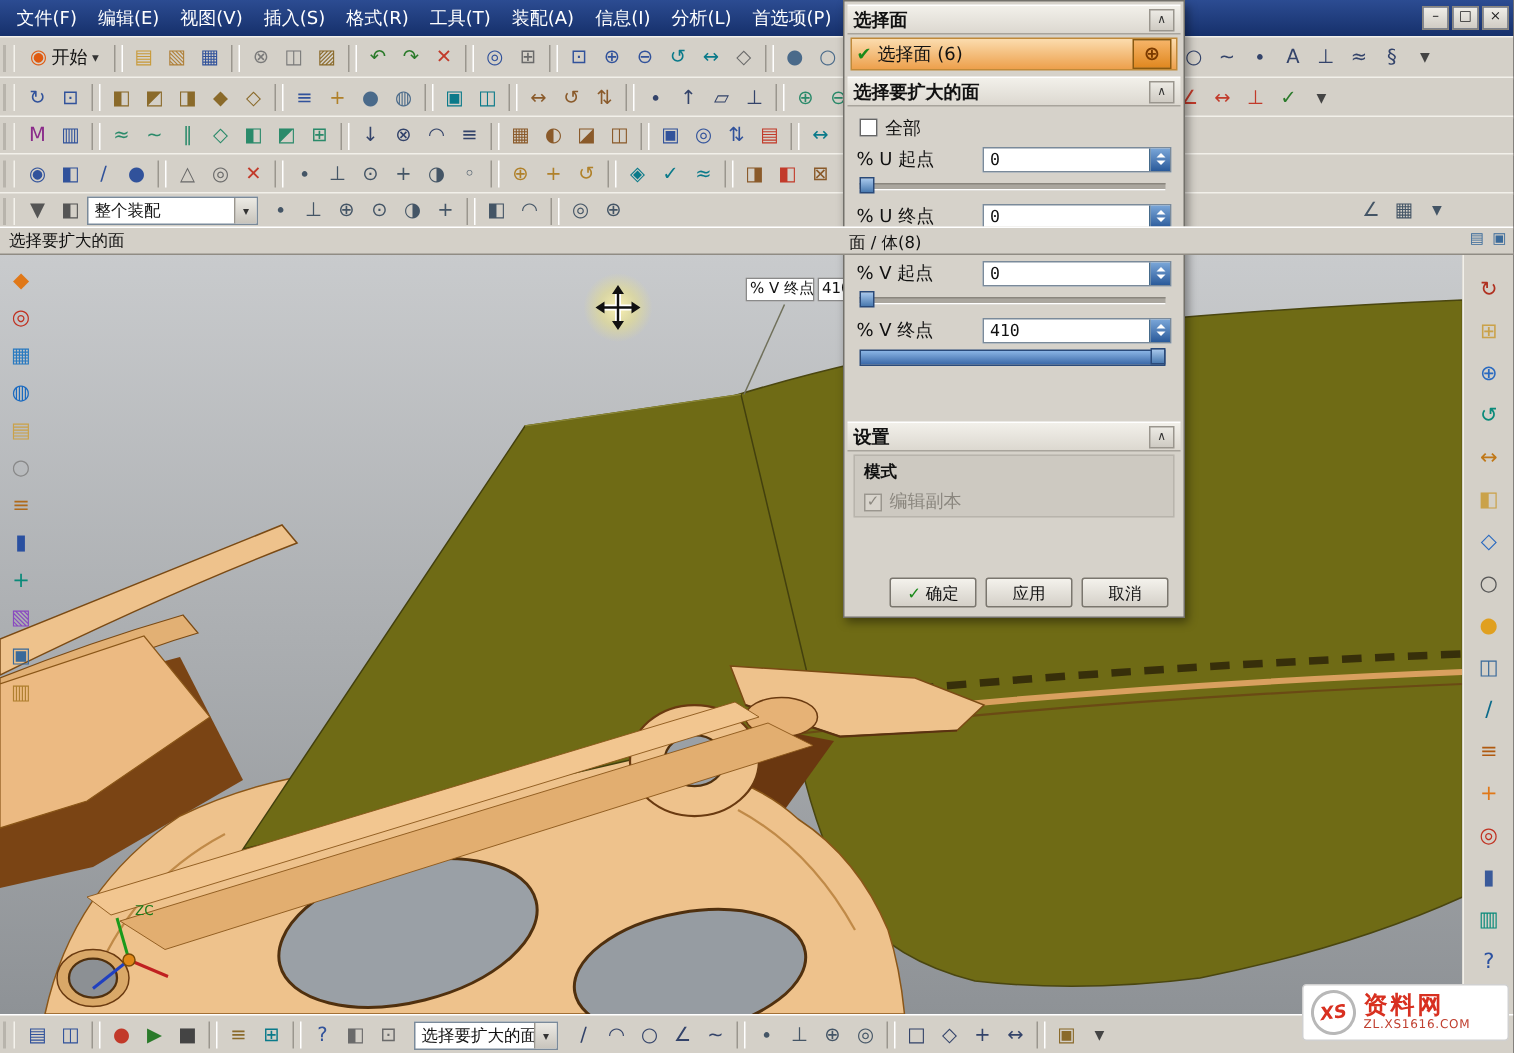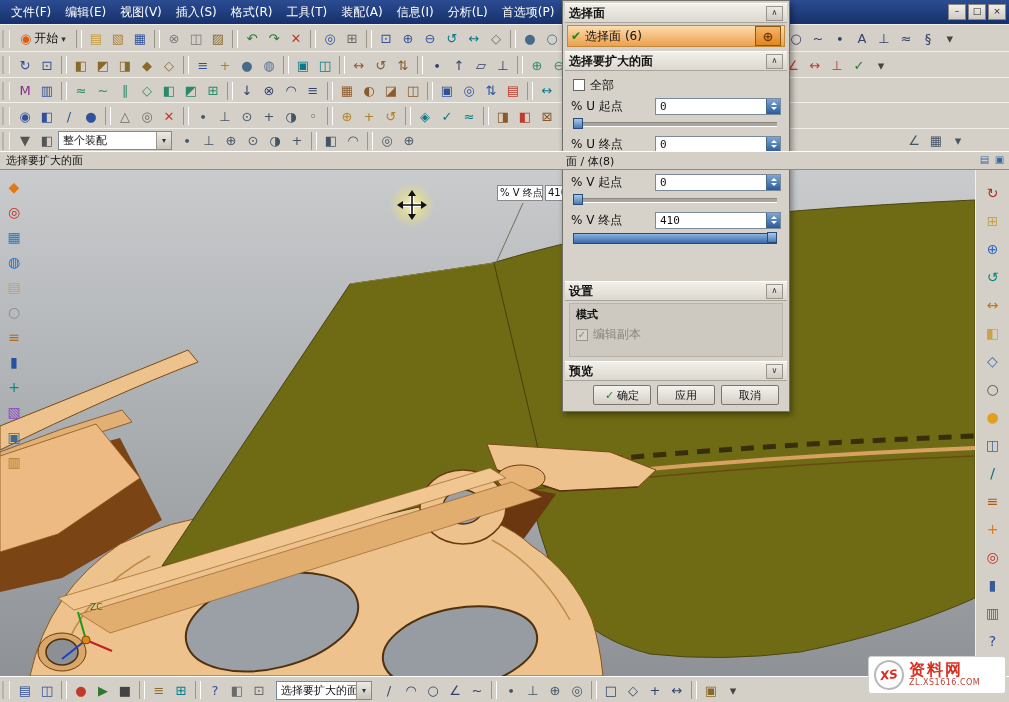--- a/index.html
+++ b/index.html
@@ -87,21 +87,21 @@
   .psl{position:absolute;left:10px;right:12px;height:11px;}
   .psl .groove{position:absolute;left:0;right:0;top:4px;height:3px;background:#aaa69e;
     border-top:1px solid #8a867e;border-bottom:1px solid #fff;}
   .psl.filled .groove{top:1px;height:9px;background:linear-gradient(#8ab4e4,#3a68a8);border:1px solid #2a4a7a;}
   .psl .thumb{position:absolute;top:0;width:10px;height:11px;
     background:linear-gradient(#a8c8ec,#4a7ab0);border:1px solid #2a4a7a;box-sizing:border-box;}
   .reset-row{position:absolute;left:8px;right:8px;top:252px;height:22px;display:flex;align-items:center;}
   .reset-btn{margin-left:auto;width:26px;height:20px;border:1px solid #8a867e;
     background:linear-gradient(#f0eee8,#d0ccc4);display:flex;align-items:center;justify-content:center;
     color:#0a8a8a;font-weight:bold;font-size:13px;}
-  .spanel{position:absolute;left:6px;right:6px;top:302px;height:54px;background:#cdc9c1;
+  .spanel{position:absolute;left:6px;right:6px;top:302px;height:42px;background:#cdc9c1;
     border:1px solid #b8b4ac;padding:3px 6px;box-sizing:border-box;}
   .mlabel{font-weight:bold;font-size:11px;}
   .rrow{display:flex;gap:18px;margin-top:2px;align-items:center;}
   .radio{display:flex;align-items:center;gap:4px;}
   .rdot{width:11px;height:11px;border-radius:50%;background:#fff;border:1px solid #555;position:relative;box-sizing:border-box;}
   .radio.sel .rdot::after{content:"";position:absolute;left:2px;top:2px;width:5px;height:5px;border-radius:50%;background:#1a4ab0;}
   .chk-dis{display:flex;align-items:center;gap:5px;margin-top:4px;color:#8a867e;}
   .chk-dis .chkbox{background:#d8d4cc;border-color:#9a968e;color:#8a867e;font-size:10px;line-height:10px;text-align:center;}
   .btnrow{position:absolute;left:0;right:10px;top:384px;display:flex;justify-content:flex-end;gap:6px;}
   .dbtn{min-width:44px;height:18px;background:linear-gradient(#f4f2ec,#d4d0c8);border:1px solid #7a766e;
@@ -585,24 +585,20 @@
     </div>
 
     <div class="spanel">
       <div class="mlabel">模式</div>
       <div class="chk-dis">
         <span class="chkbox">✓</span>
         <span>编辑副本</span>
       </div>
     </div>
 
-    <div class="dhdr" style="top:360px;">
-      <span>预览</span>
-      <span class="darr">∨</span>
-    </div>
 
     <div class="btnrow">
       <span class="dbtn">
         <span class="okchk">✓</span>
         <span>确定</span>
       </span>
       <span class="dbtn">
           <span>应用</span>
         </span>
       <span class="dbtn">

